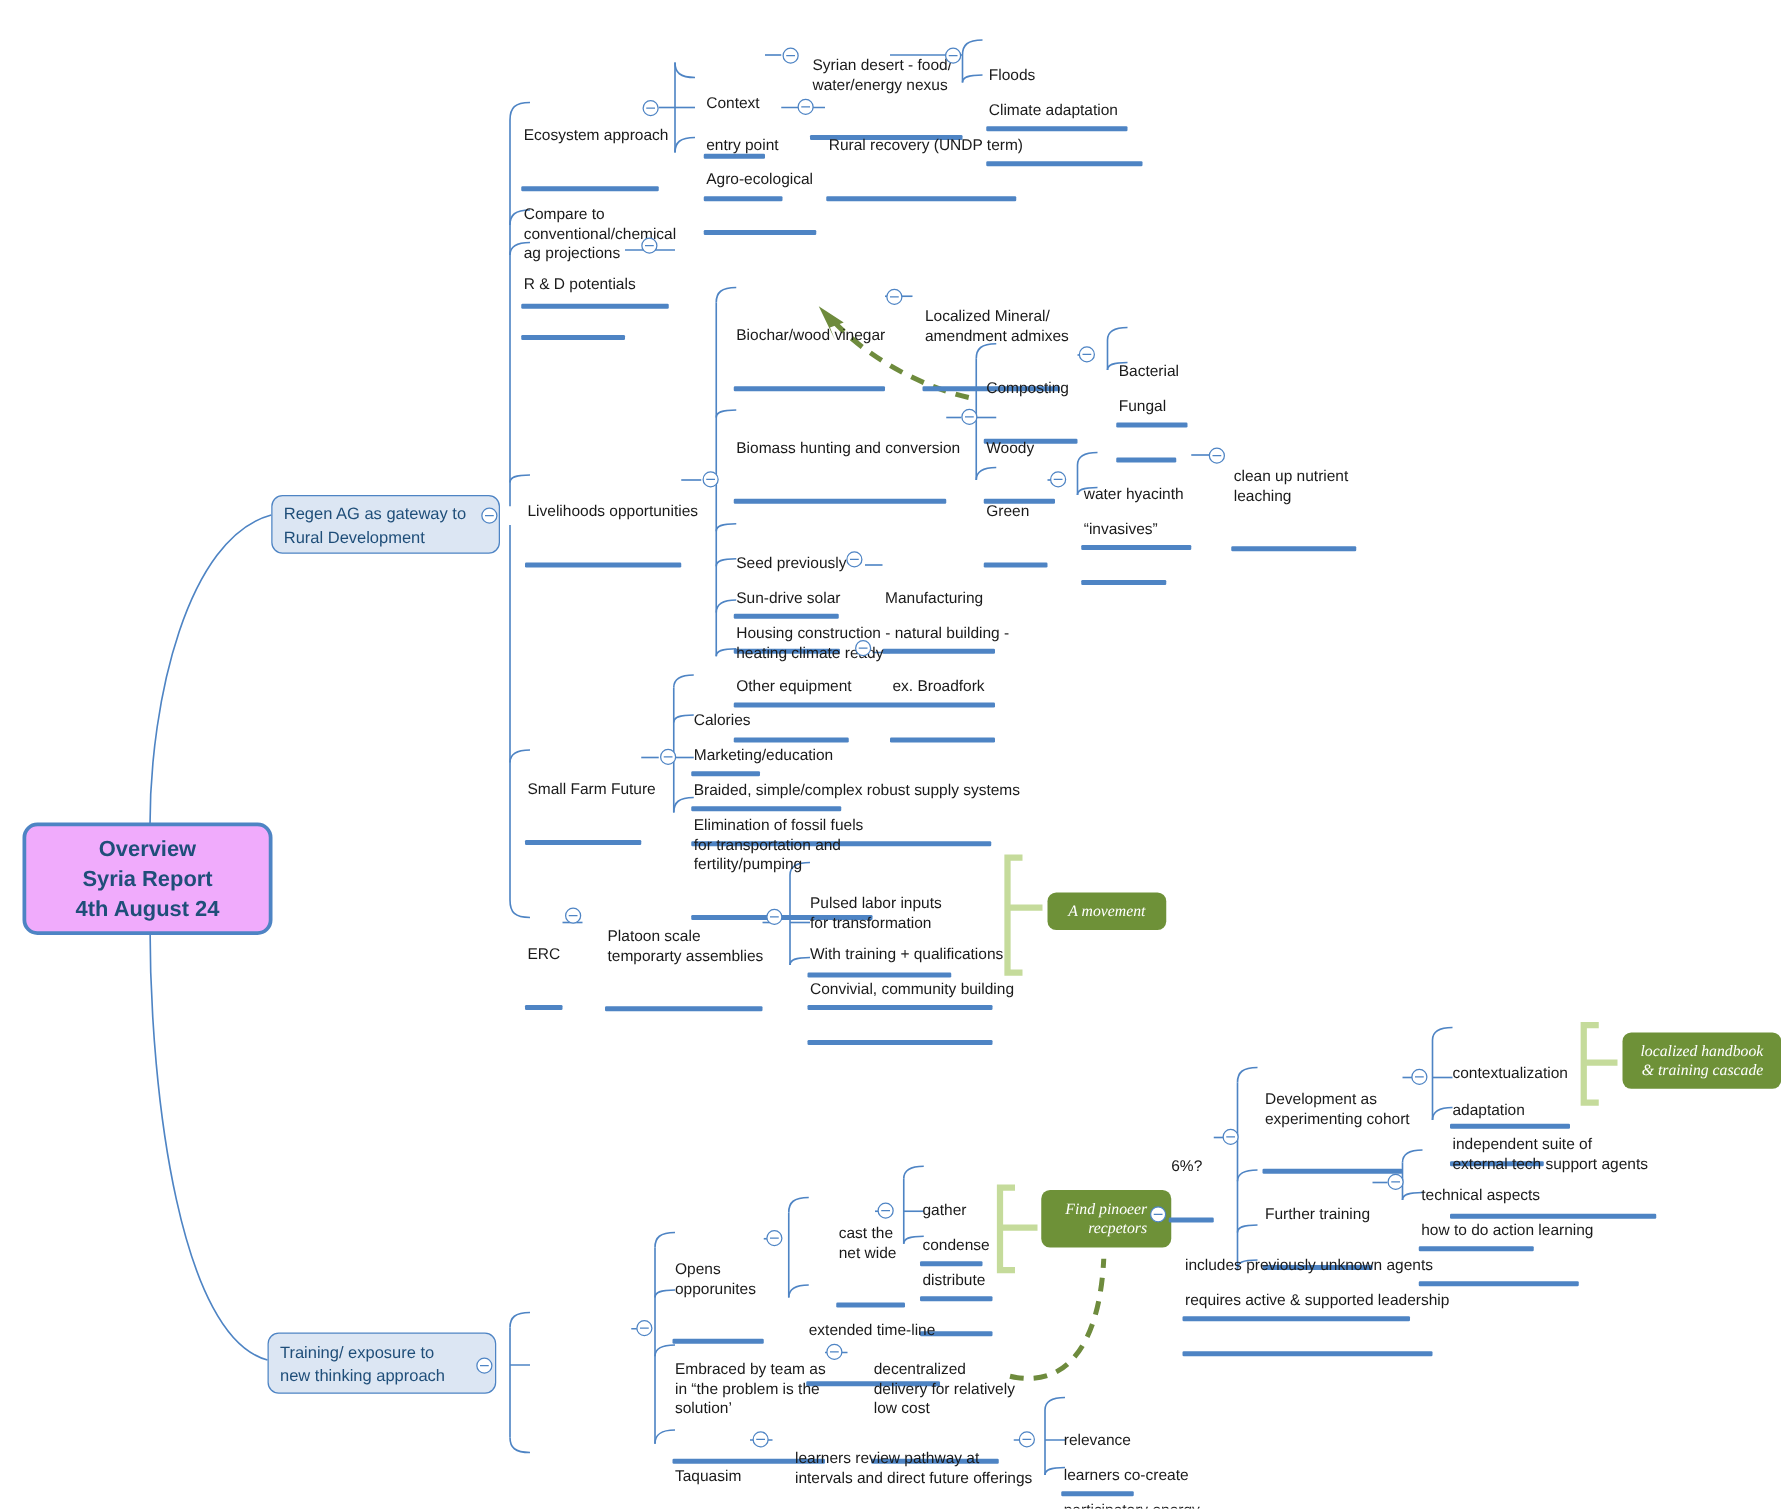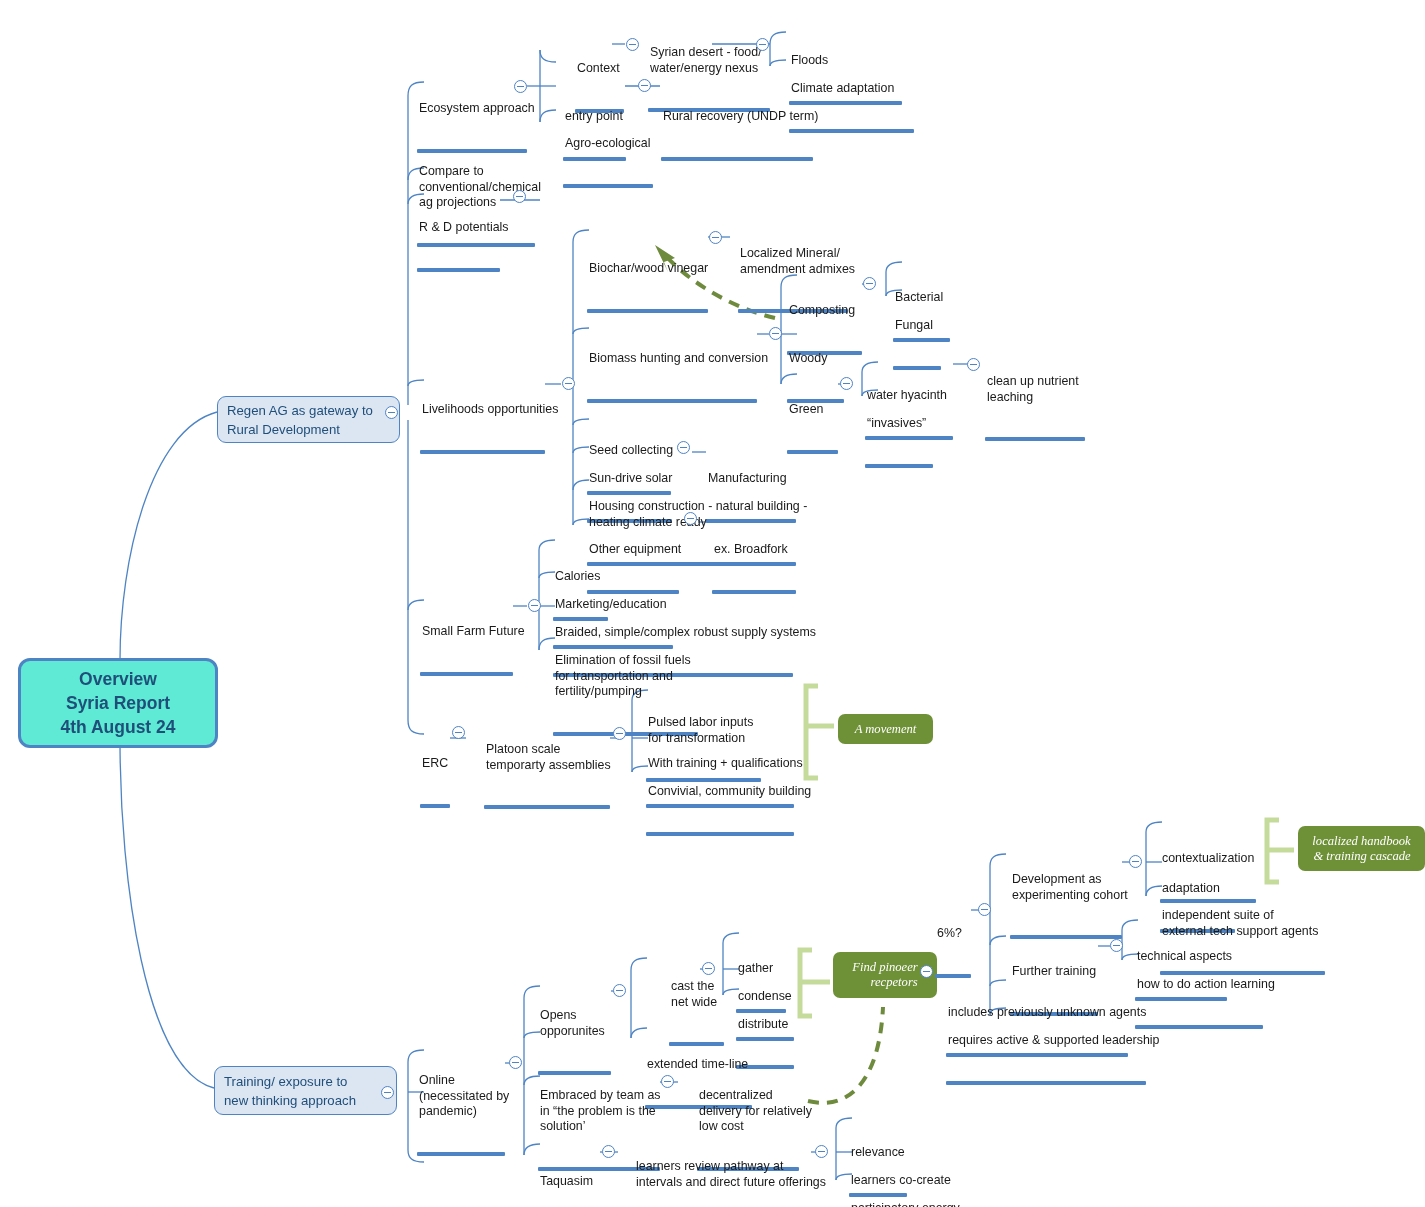--- a/index.html
+++ b/index.html
@@ -6,21 +6,21 @@
   body{font-family:"Liberation Sans","DejaVu Sans",sans-serif;}
   #canvas{position:relative;width:1425px;height:1207px;overflow:hidden;background:#fff;}
   svg.links{position:absolute;left:0;top:0;width:1425px;height:1207px;pointer-events:none;}
 
   
   .topic{position:absolute;font-size:12.4px;line-height:15.5px;color:#1a1a1a;white-space:pre;}
   .topic .txt{display:block;padding:0 2px 1px 2px;}
   .topic .bar{display:block;height:4px;background:#4E84C4;border-radius:1px;}
 
   
-  .rootnode{position:absolute;background:#5eead4;border:3px solid #4E84C4;border-radius:12px;
+  .rootnode{position:absolute;background:#f0abfc;border:3px solid #4E84C4;border-radius:12px;
     color:#1F4E79;font-weight:bold;font-size:17.5px;line-height:24px;text-align:center;
     display:flex;align-items:center;justify-content:center;}
   .rootnode span{display:block;white-space:pre-line;}
 
   
   .mainnode{position:absolute;background:#DCE6F3;border:1.6px solid #4E84C4;border-radius:9px;
     color:#1F4E79;font-size:13.2px;line-height:19px;
     display:flex;align-items:center;justify-content:flex-start;padding:0 9px;}
   .mainnode span{display:block;white-space:pre-line;}
 
@@ -232,21 +232,21 @@
 recpetors</span>
   </div>
   <div class="collapse" style="left:920px;top:965px;"></div>
 
   <div class="topic" style="left:417px;top:70px;width:110px;">
     <span class="txt">Ecosystem approach</span>
     <span class="bar"></span>
   </div>
   <div class="collapse" style="left:514px;top:80px;"></div>
 
-  <div class="topic" style="left:563px;top:30px;width:49px;margin-left:12px;">
+  <div class="topic" style="left:563px;top:44px;width:49px;">
     <span class="txt">Context</span>
     <span class="bar"></span>
   </div>
   <div class="collapse" style="left:626px;top:38px;"></div>
 
   <div class="topic" style="left:648px;top:14px;width:122px;">
     <span class="txt">Syrian desert - food/
 water/energy nexus</span>
     <span class="bar"></span>
   </div>
@@ -354,21 +354,21 @@
 leaching</span>
     <span class="bar"></span>
   </div>
 
   <div class="topic" style="left:865px;top:385px;width:68px;">
     <span class="txt">“invasives”</span>
     <span class="bar"></span>
   </div>
 
   <div class="topic" style="left:587px;top:412px;width:84px;">
-    <span class="txt">Seed collecting</span>
+    <span class="txt">Seed previously</span>
     <span class="bar"></span>
   </div>
 
   <div class="topic" style="left:587px;top:440px;width:85px;">
     <span class="txt">Sun-drive solar</span>
     <span class="bar"></span>
   </div>
   <div class="collapse" style="left:677px;top:441px;"></div>
 
   <div class="topic" style="left:706px;top:440px;width:90px;">
@@ -443,26 +443,20 @@
   <div class="topic" style="left:646px;top:725px;width:148px;">
     <span class="txt">With training + qualifications</span>
     <span class="bar"></span>
   </div>
 
   <div class="topic" style="left:646px;top:753px;width:148px;">
     <span class="txt">Convivial, community building</span>
     <span class="bar"></span>
   </div>
 
-  <div class="topic" style="left:417px;top:1042px;width:88px;">
-    <span class="txt">Online
-(necessitated by
-pandemic)</span>
-    <span class="bar"></span>
-  </div>
   <div class="collapse" style="left:509px;top:1056px;"></div>
 
   <div class="topic" style="left:538px;top:977px;width:73px;">
     <span class="txt">Opens
 opporunites</span>
     <span class="bar"></span>
   </div>
   <div class="collapse" style="left:613px;top:984px;"></div>
 
   <div class="topic" style="left:645px;top:948px;width:55px;margin-left:24px;">

